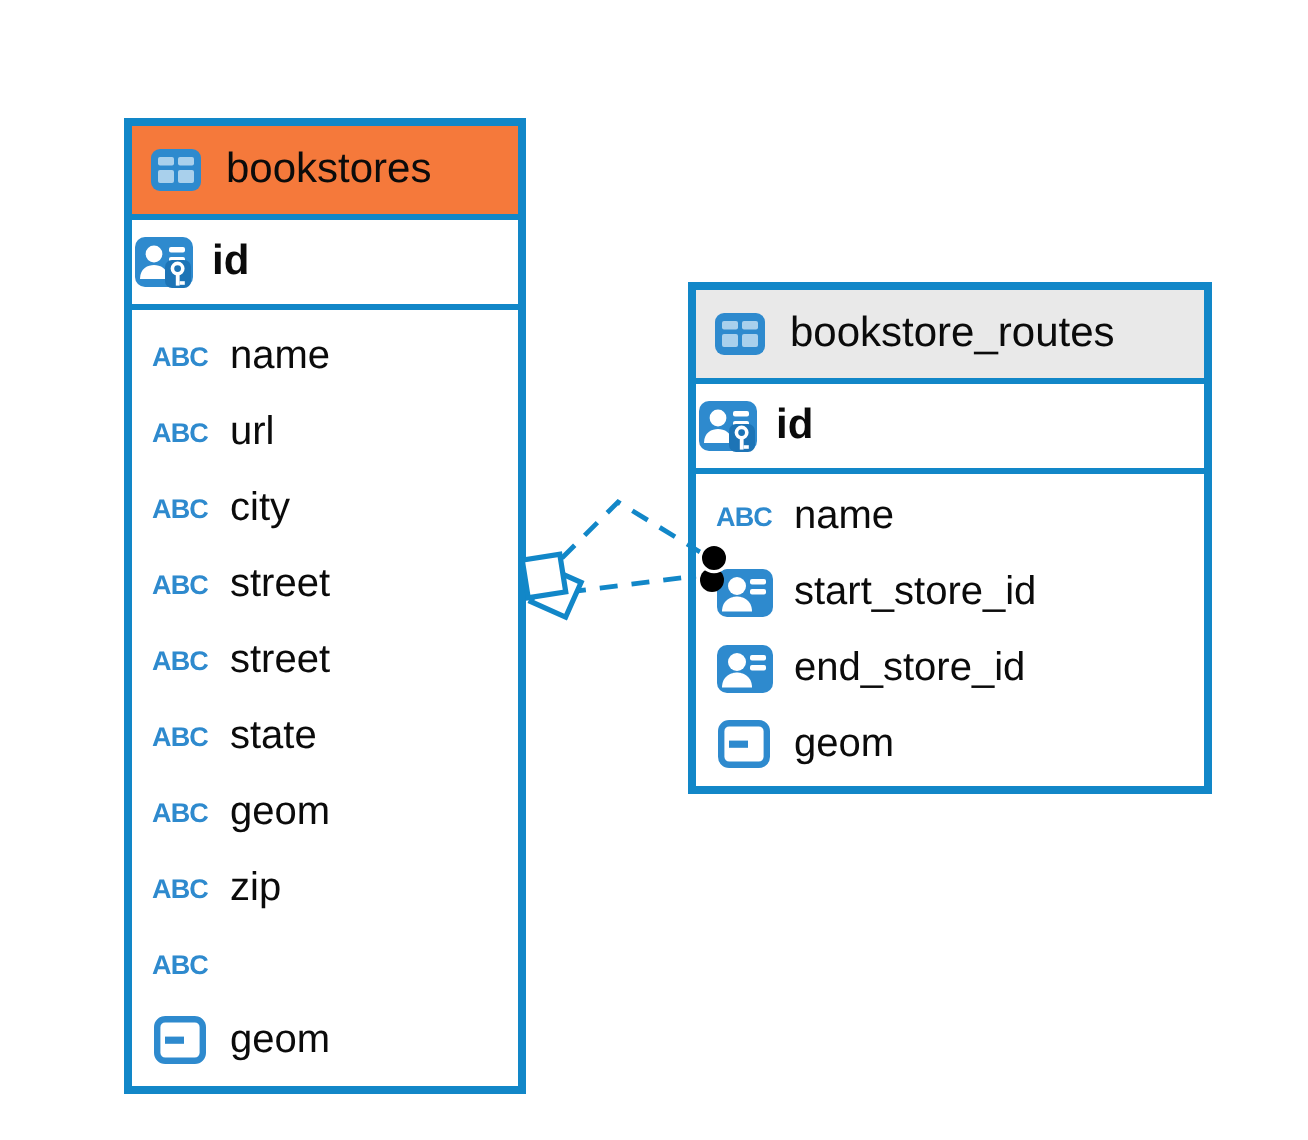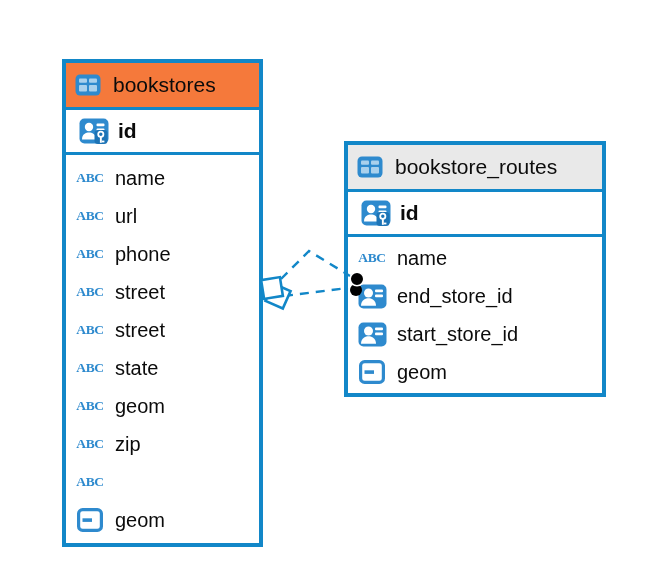--- a/index.html
+++ b/index.html
@@ -19,32 +19,32 @@
   .t-bookstores{left:62px;top:59px;width:201px;height:488px;}
   .t-routes{left:344px;top:141px;width:262px;height:256px;}
   .hdr{
     flex:none;display:flex;align-items:center;gap:9px;padding:0 6px;
     height:47px;border-bottom:3px solid var(--blue);box-sizing:border-box;
   }
   .hdr-orange{background:#f5793b;}
   .hdr-gray{background:#e9e9e9;}
   .tname{font-size:21px;color:var(--ink);white-space:nowrap;}
   .pkrow{
-    flex:none;display:flex;align-items:center;gap:8px;padding:0 12px;
+    flex:none;display:flex;align-items:center;gap:8px;padding:0 0;
     height:45px;border-bottom:3px solid var(--blue);box-sizing:border-box;
     font-size:21px;font-weight:bold;color:var(--ink);
   }
   .fields{display:flex;flex-direction:column;padding:4px 0 0 8px;}
   .row{flex:none;display:flex;align-items:center;gap:9px;height:38px;
     font-size:20px;color:var(--ink);white-space:nowrap;}
   .t-routes .row{height:38px;}
   .icn{flex:none;width:32px;display:inline-flex;justify-content:center;align-items:center;}
   .abc{
     color:var(--icon-blue);font-weight:bold;font-size:13.5px;letter-spacing:-0.4px;
-    font-family:Liberation Serif, serif;
+    font-family:Liberation Sans, sans-serif;
   }
   .rel-overlay{position:absolute;left:0;top:0;z-index:5;pointer-events:none;}
 </style>
 </head>
 <body>
 
 <div class="canvas">
 
   <div class="erd-table t-bookstores">
     <div class="hdr hdr-orange">
@@ -81,21 +81,21 @@
       <div class="row">
         <span class="icn abc">ABC</span>
         <span>name</span>
       </div>
       <div class="row">
         <span class="icn abc">ABC</span>
         <span>url</span>
       </div>
       <div class="row">
         <span class="icn abc">ABC</span>
-        <span>phone</span>
+        <span>city</span>
       </div>
       <div class="row">
         <span class="icn abc">ABC</span>
         <span>street</span>
       </div>
       <div class="row">
         <span class="icn abc">ABC</span>
         <span>street</span>
       </div>
       <div class="row">
@@ -164,33 +164,33 @@
       <div class="row">
         <span class="icn">
           <svg width="29" height="25" viewBox="0 0 29 25">
             <rect x="0.5" y="0.5" width="28" height="24" rx="5" fill="#2e8ace"></rect>
             <rect x="17" y="5.5" width="8" height="2.8" rx="1" fill="#fff"></rect>
             <rect x="17" y="10.5" width="8" height="2.8" rx="1" fill="#fff"></rect>
             <circle cx="10.5" cy="9" r="4.5" fill="#fff"></circle>
             <path d="M3 21.8 c0-6 5-7.5 7.5-7.5 c2.5 0 7.5 1.5 7.5 7.5 z" fill="#fff"></path>
           </svg>
         </span>
-        <span>end_store_id</span>
+        <span>start_store_id</span>
       </div>
       <div class="row">
         <span class="icn">
           <svg width="29" height="25" viewBox="0 0 29 25">
             <rect x="0.5" y="0.5" width="28" height="24" rx="5" fill="#2e8ace"></rect>
             <rect x="17" y="5.5" width="8" height="2.8" rx="1" fill="#fff"></rect>
             <rect x="17" y="10.5" width="8" height="2.8" rx="1" fill="#fff"></rect>
             <circle cx="10.5" cy="9" r="4.5" fill="#fff"></circle>
             <path d="M3 21.8 c0-6 5-7.5 7.5-7.5 c2.5 0 7.5 1.5 7.5 7.5 z" fill="#fff"></path>
           </svg>
         </span>
-        <span>start_store_id</span>
+        <span>end_store_id</span>
       </div>
       <div class="row">
         <span class="icn">
           <svg width="26" height="24" viewBox="0 0 26 24">
             <rect x="1.6" y="1.6" width="22.8" height="20.8" rx="4" fill="#fff" stroke="#2e8ace" stroke-width="3.2"></rect>
             <rect x="5.5" y="10.3" width="9.5" height="3.6" fill="#2e8ace"></rect>
           </svg>
         </span>
         <span>geom</span>
       </div>

